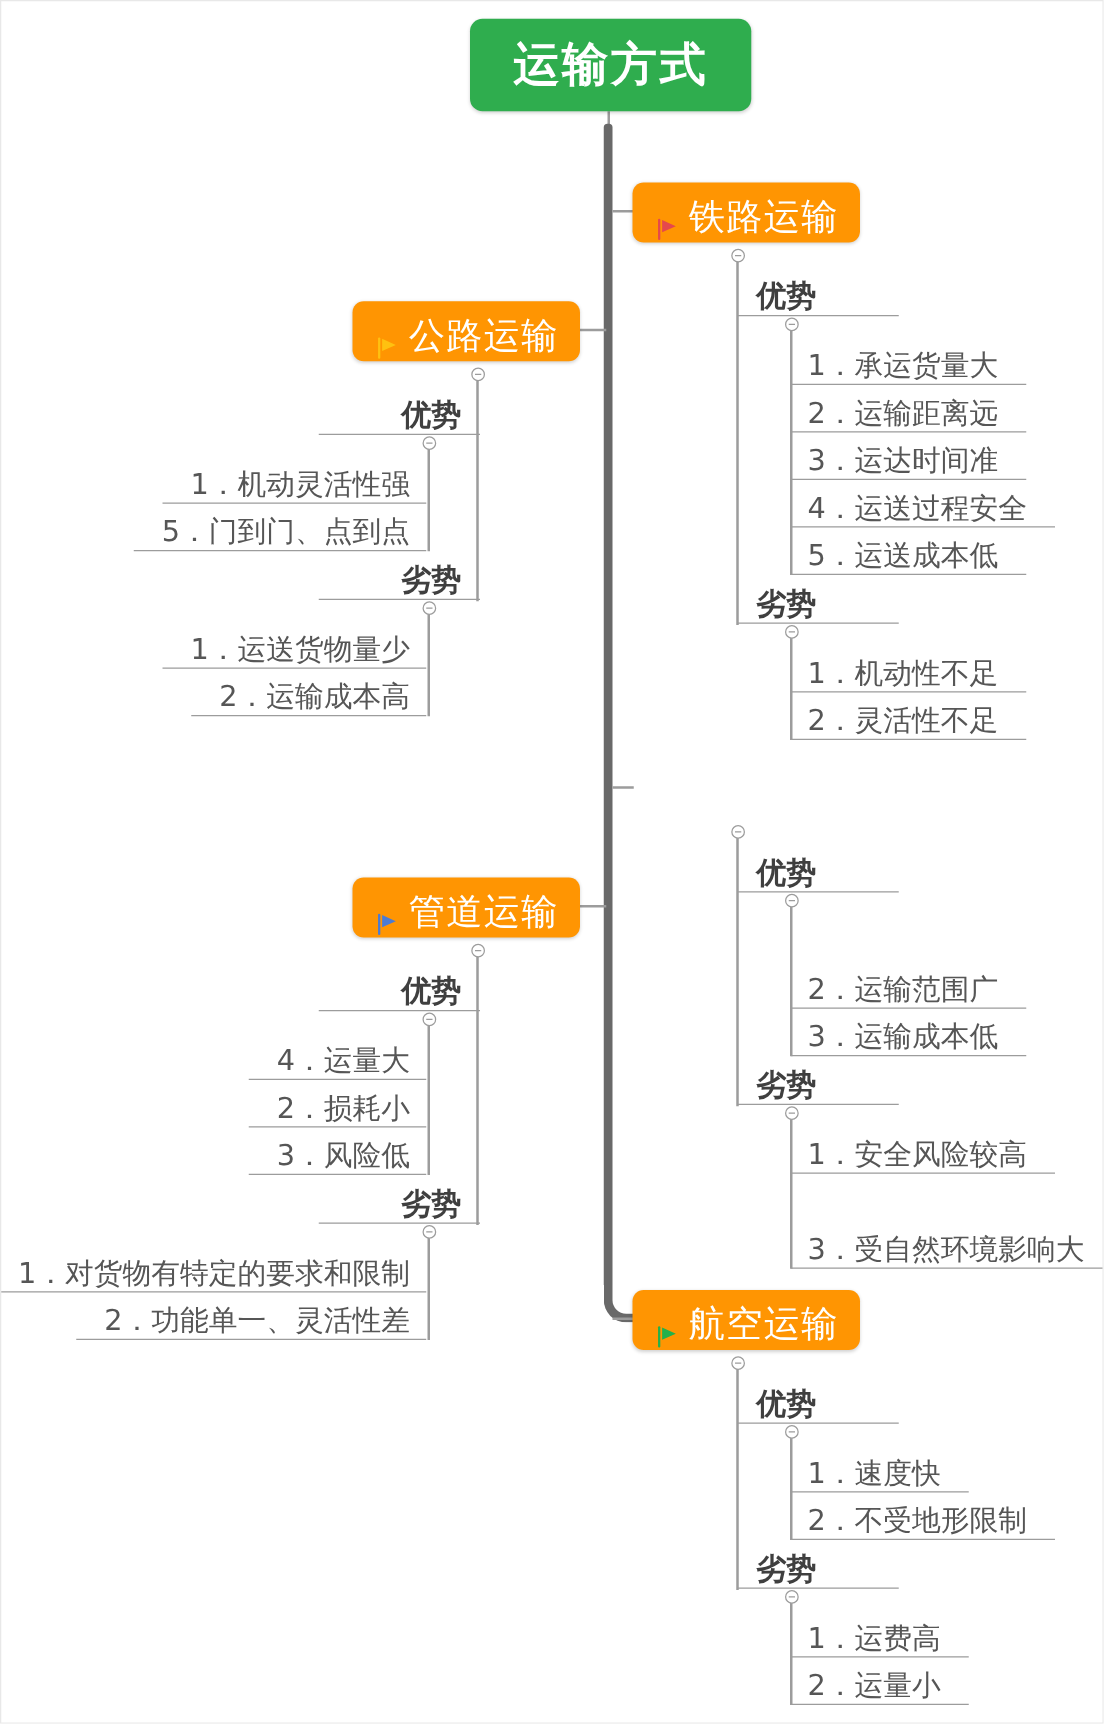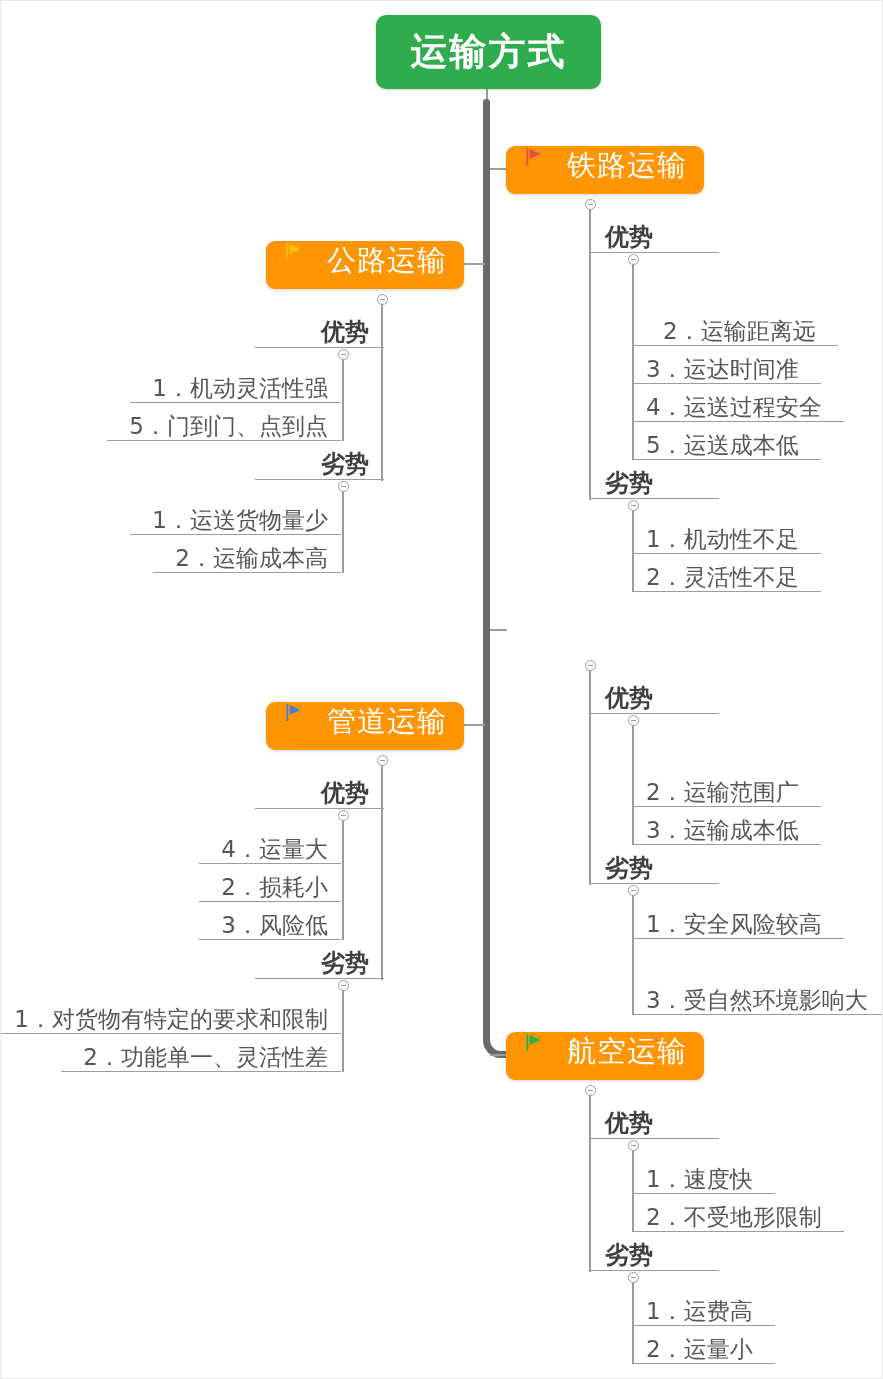--- a/index.html
+++ b/index.html
@@ -32,21 +32,21 @@
     background:var(--root-bg); border-radius:10px; display:flex;
     align-items:center; justify-content:center; z-index:3;
     box-shadow:0 1px 3px rgba(0,0,0,.18);
   }
   .root-node span{
     color:#fff; font-size:37px; font-weight:bold;
     font-family:"DejaVu Serif","Liberation Serif",serif; letter-spacing:2px;
   }
   .node{
     position:absolute; height:48px; background:var(--branch-bg);
-    border-radius:9px; display:flex; align-items:flex-start; gap:23px;
+    border-radius:9px; display:flex; align-items:flex-end; gap:7px;
     padding:0 17px; z-index:3; box-shadow:0 1px 3px rgba(0,0,0,.18);
     white-space:nowrap;
   }
   .node span{color:#fff; font-size:29px; letter-spacing:1px;}
   .node svg{display:block;}
   .glabel{
     position:absolute; box-sizing:border-box; height:30px; line-height:29px;
     font-size:24px; font-weight:bold; color:var(--label);
     border-bottom:1.5px solid var(--line); z-index:2; white-space:nowrap;
   }
@@ -75,21 +75,22 @@
     <div class="node" style="top: 145px; left: 505px;">
       <svg viewBox="0 0 22 22" width="21" height="21">
         <rect x="3.6" y="2" width="1.9" height="18" rx="0.9" fill="#e5484d"></rect>
         <path d="M7 3.2 L18.5 8.3 L7 13.4 Z" fill="#e5484d"></path>
       </svg>
       <span>铁路运输</span>
     </div>
     <div class="circle" style="left: 583.5px; top: 197.5px;"></div>
     <div class="glabel r" style="top: 222px; width: 129px; height: 30px; left: 589px;">优势</div>
     <div class="circle" style="left: 626.5px; top: 252.5px;"></div>
-    <div class="item" style="top: 316px; height: 29px; left: 632px; padding: 0px 22px 0px 30px;">2．运输距离远</div>
+    <div class="item" style="top: 278px; height: 29px; left: 632px; padding: 0px 22px 0px 13px;">1．承运货量大</div>
+    <div class="item" style="top: 316px; height: 29px; left: 632px; padding: 0px 22px 0px 13px;">2．运输距离远</div>
     <div class="item" style="top: 354px; height: 29px; left: 632px; padding: 0px 22px 0px 13px;">3．运达时间准</div>
     <div class="item" style="top: 392px; height: 29px; left: 632px; padding: 0px 22px 0px 13px;">4．运送过程安全</div>
     <div class="item" style="top: 430px; height: 29px; left: 632px; padding: 0px 22px 0px 13px;">5．运送成本低</div>
     <div class="ln" style="left: 631px; top: 263px; width: 1.5px; height: 196px;"></div>
     <div class="glabel r" style="top: 468px; width: 129px; height: 30px; left: 589px;">劣势</div>
     <div class="circle" style="left: 626.5px; top: 498.5px;"></div>
     <div class="item" style="top: 524px; height: 29px; left: 632px; padding: 0px 22px 0px 13px;">1．机动性不足</div>
     <div class="item" style="top: 562px; height: 29px; left: 632px; padding: 0px 22px 0px 13px;">2．灵活性不足</div>
     <div class="ln" style="left: 631px; top: 509px; width: 1.5px; height: 82px;"></div>
     <div class="ln" style="left: 588px; top: 208px; width: 1.5px; height: 291px;"></div>

